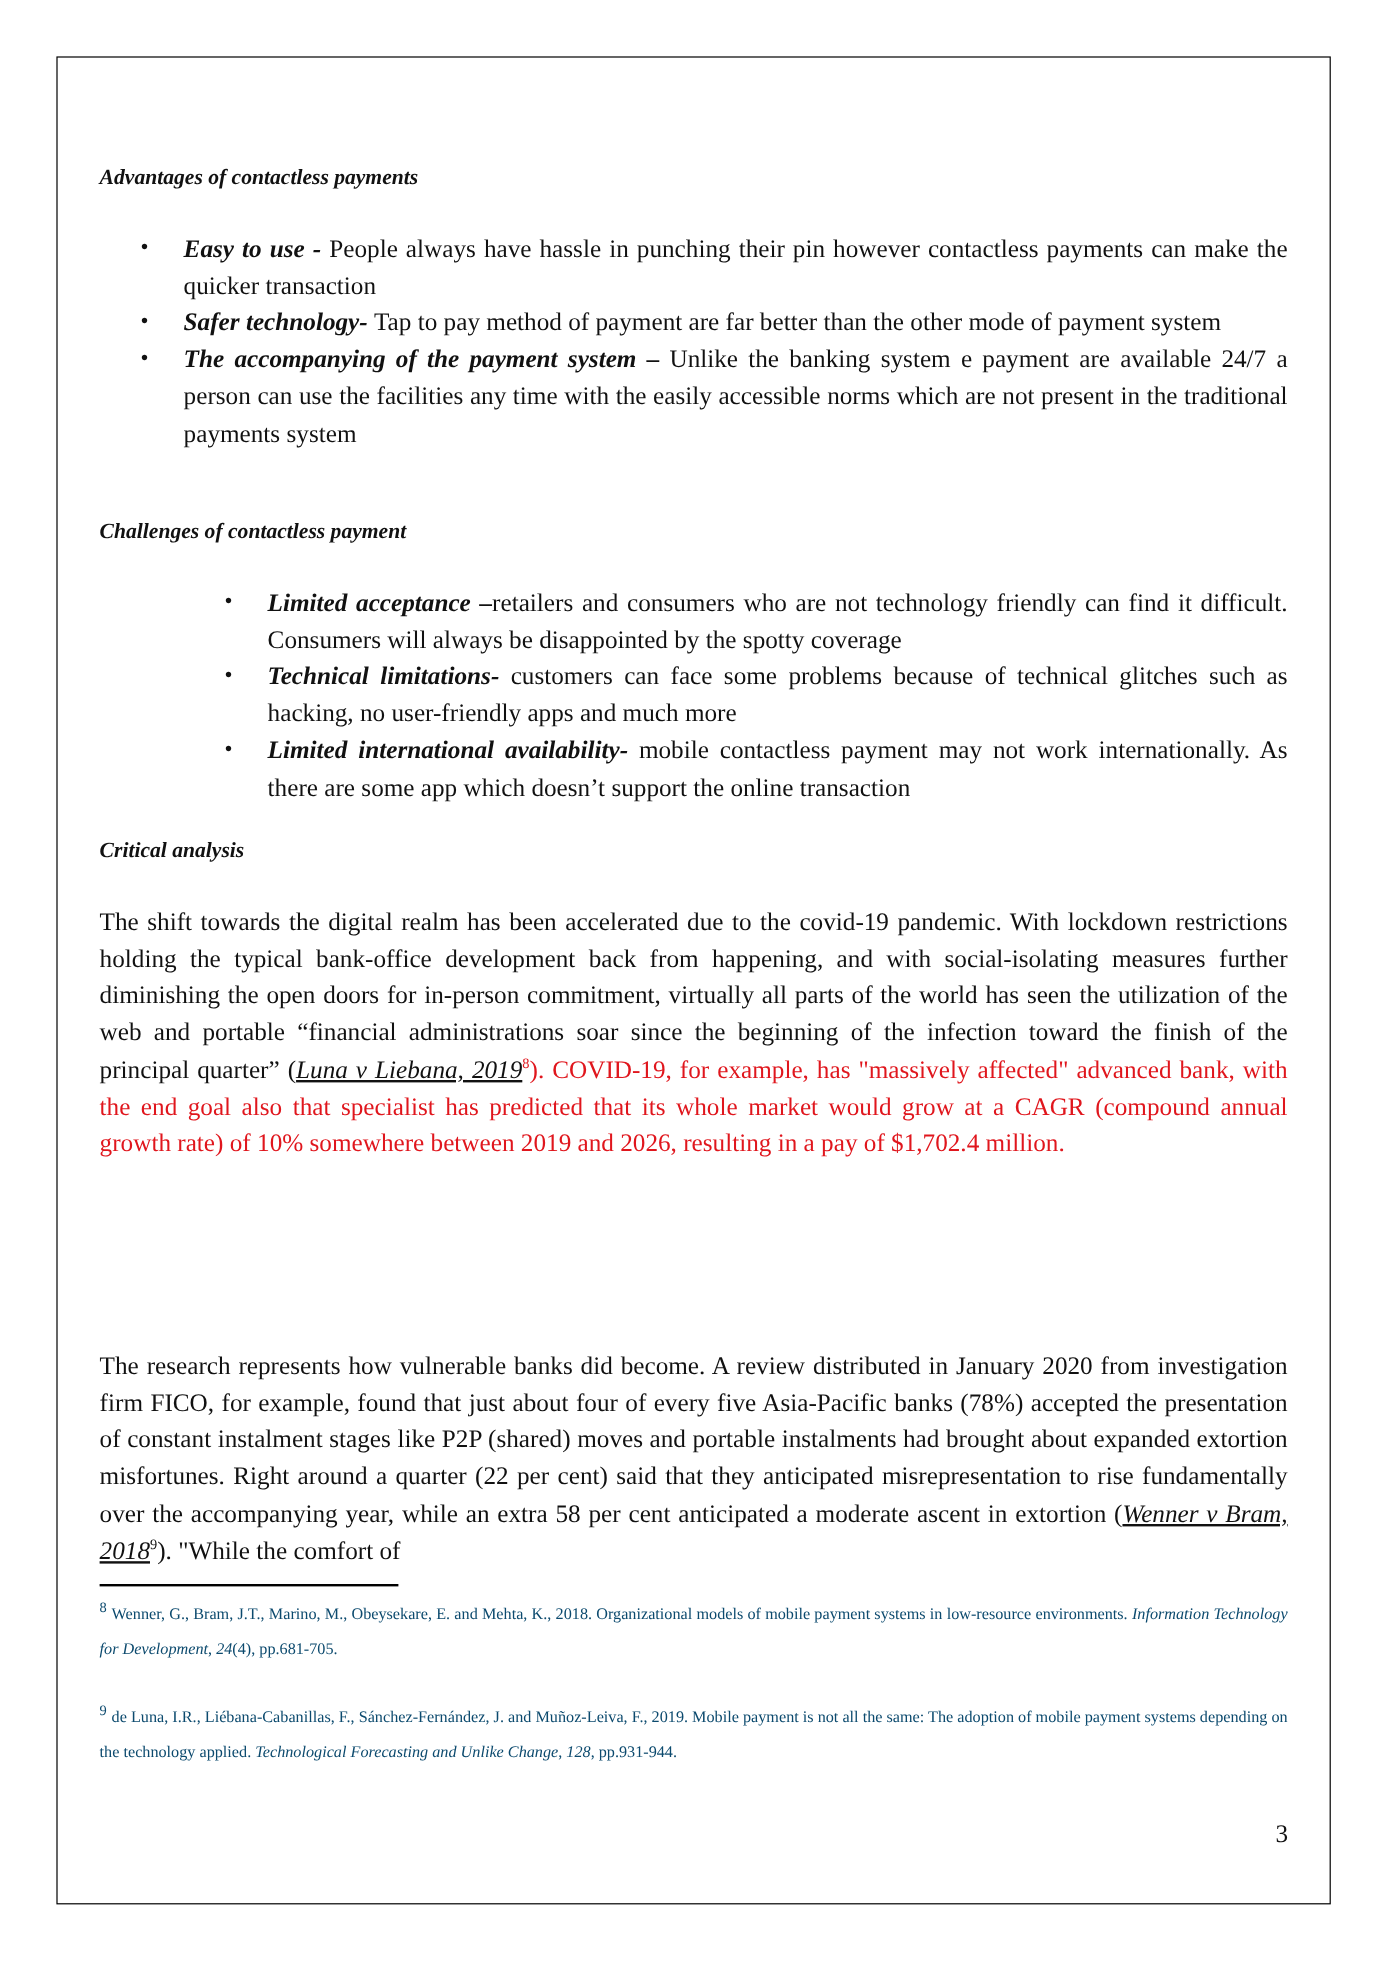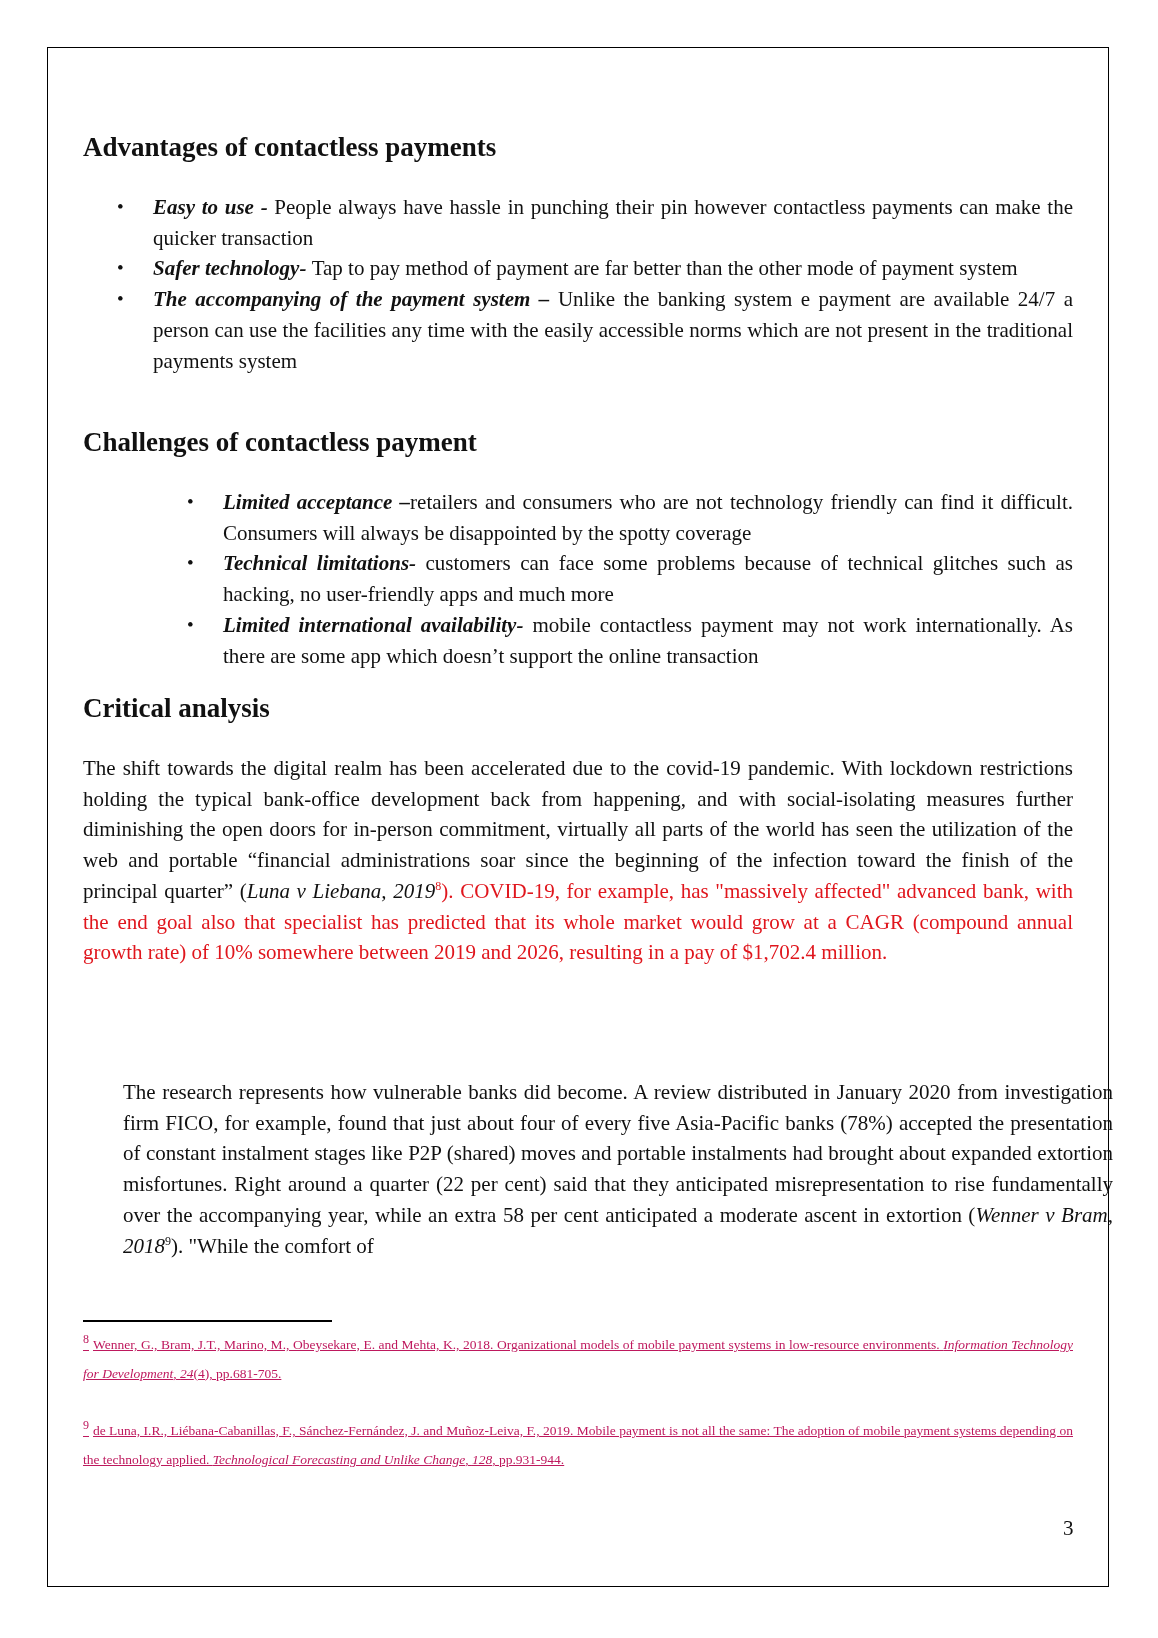--- a/index.html
+++ b/index.html
@@ -26,22 +26,23 @@
     }
     .content {
       position: absolute;
       left: 83px;
       top: 0;
       width: 990px;
     }
     .heading {
       position: absolute;
       left: 0;
-      font-size: 27px;
+      font-size: 18px;
       font-weight: bold;
+      font-style: italic;
       line-height: 30px;
       white-space: nowrap;
     }
     .list {
       position: absolute;
       margin: 0;
       padding: 0;
       list-style: none;
     }
     .list li {
@@ -64,44 +65,43 @@
     .para {
       position: absolute;
       left: 0;
       width: 990px;
       font-size: 21px;
       line-height: 30.7px;
       text-align: justify;
       margin: 0;
     }
     .red { color: #e0161d; }
-    .cite { font-style: italic; }
+    .cite { font-style: italic; text-decoration: underline; }
     sup {
       font-size: 12px;
       line-height: 0;
       vertical-align: 8px;
     }
     .fn-rule {
       position: absolute;
       left: 83px;
       top: 1320px;
       width: 249px;
       height: 2px;
       background: #000000;
     }
     .footnote {
       position: absolute;
       left: 83px;
       width: 990px;
       font-size: 13.5px;
       line-height: 29px;
       text-align: justify;
-      color: #be185d;
+      color: #0c4a6e;
       margin: 0;
-      text-decoration: underline;
     }
     .footnote .fn-num {
       font-size: 12px;
       vertical-align: 6px;
       line-height: 0;
       margin-right: 4px;
     }
     .footnote i { font-style: italic; }
     .page-number {
       position: absolute;
@@ -151,21 +151,21 @@
       <span class="term">Limited international availability</span><span class="term">- </span><span>mobile contactless payment may not work internationally. As there are some app which doesn’t support the online transaction</span>
     </li>
   </ul>
 
   <div class="heading" style="top:693px;">Critical analysis</div>
 
   <p class="para" style="top:753px;">
     <span>The shift towards the digital realm has been accelerated due to the covid-19 pandemic. With lockdown restrictions holding the typical bank-office development back from happening, and with social-isolating measures further diminishing the open doors for in-person commitment, virtually all parts of the world has seen the utilization of the web and portable “financial administrations soar since the beginning of the infection toward the finish of the principal quarter” (</span><span class="cite">Luna v Liebana, 2019</span><sup class="red">8</sup><span class="red">).</span><span class="red">  COVID-19, for example, has "massively affected" advanced bank, with the end goal also that specialist has predicted that its whole market would grow at a CAGR (compound annual growth rate) of 10% somewhere between 2019 and 2026, resulting in a pay of $1,702.4 million.</span>
   </p>
 
-  <p class="para" style="top:1077px;margin-left:40px;">
+  <p class="para" style="top:1123px;">
     <span>The research represents how vulnerable banks did become. A review distributed in January 2020 from investigation firm FICO, for example, found that just about four of every five Asia-Pacific banks (78%) accepted the presentation of constant instalment stages like P2P (shared) moves and portable instalments had brought about expanded extortion misfortunes. Right around a quarter (22 per cent) said that they anticipated misrepresentation to rise fundamentally over the accompanying year, while an extra 58 per cent anticipated a moderate ascent in extortion (</span><span class="cite">Wenner v Bram, 2018</span><sup>9</sup><span>). "While the comfort of</span>
   </p>
 </div>
 
 <div class="fn-rule"></div>
 
 <p class="footnote" style="top:1330px;">
   <span class="fn-num">8</span><span>Wenner, G., Bram, J.T., Marino, M., Obeysekare, E. and Mehta, K., 2018. Organizational models of mobile payment systems in low-resource environments. </span><i>Information Technology for Development</i><span>, </span><i>24</i><span>(4), pp.681-705.</span>
 </p>
 

